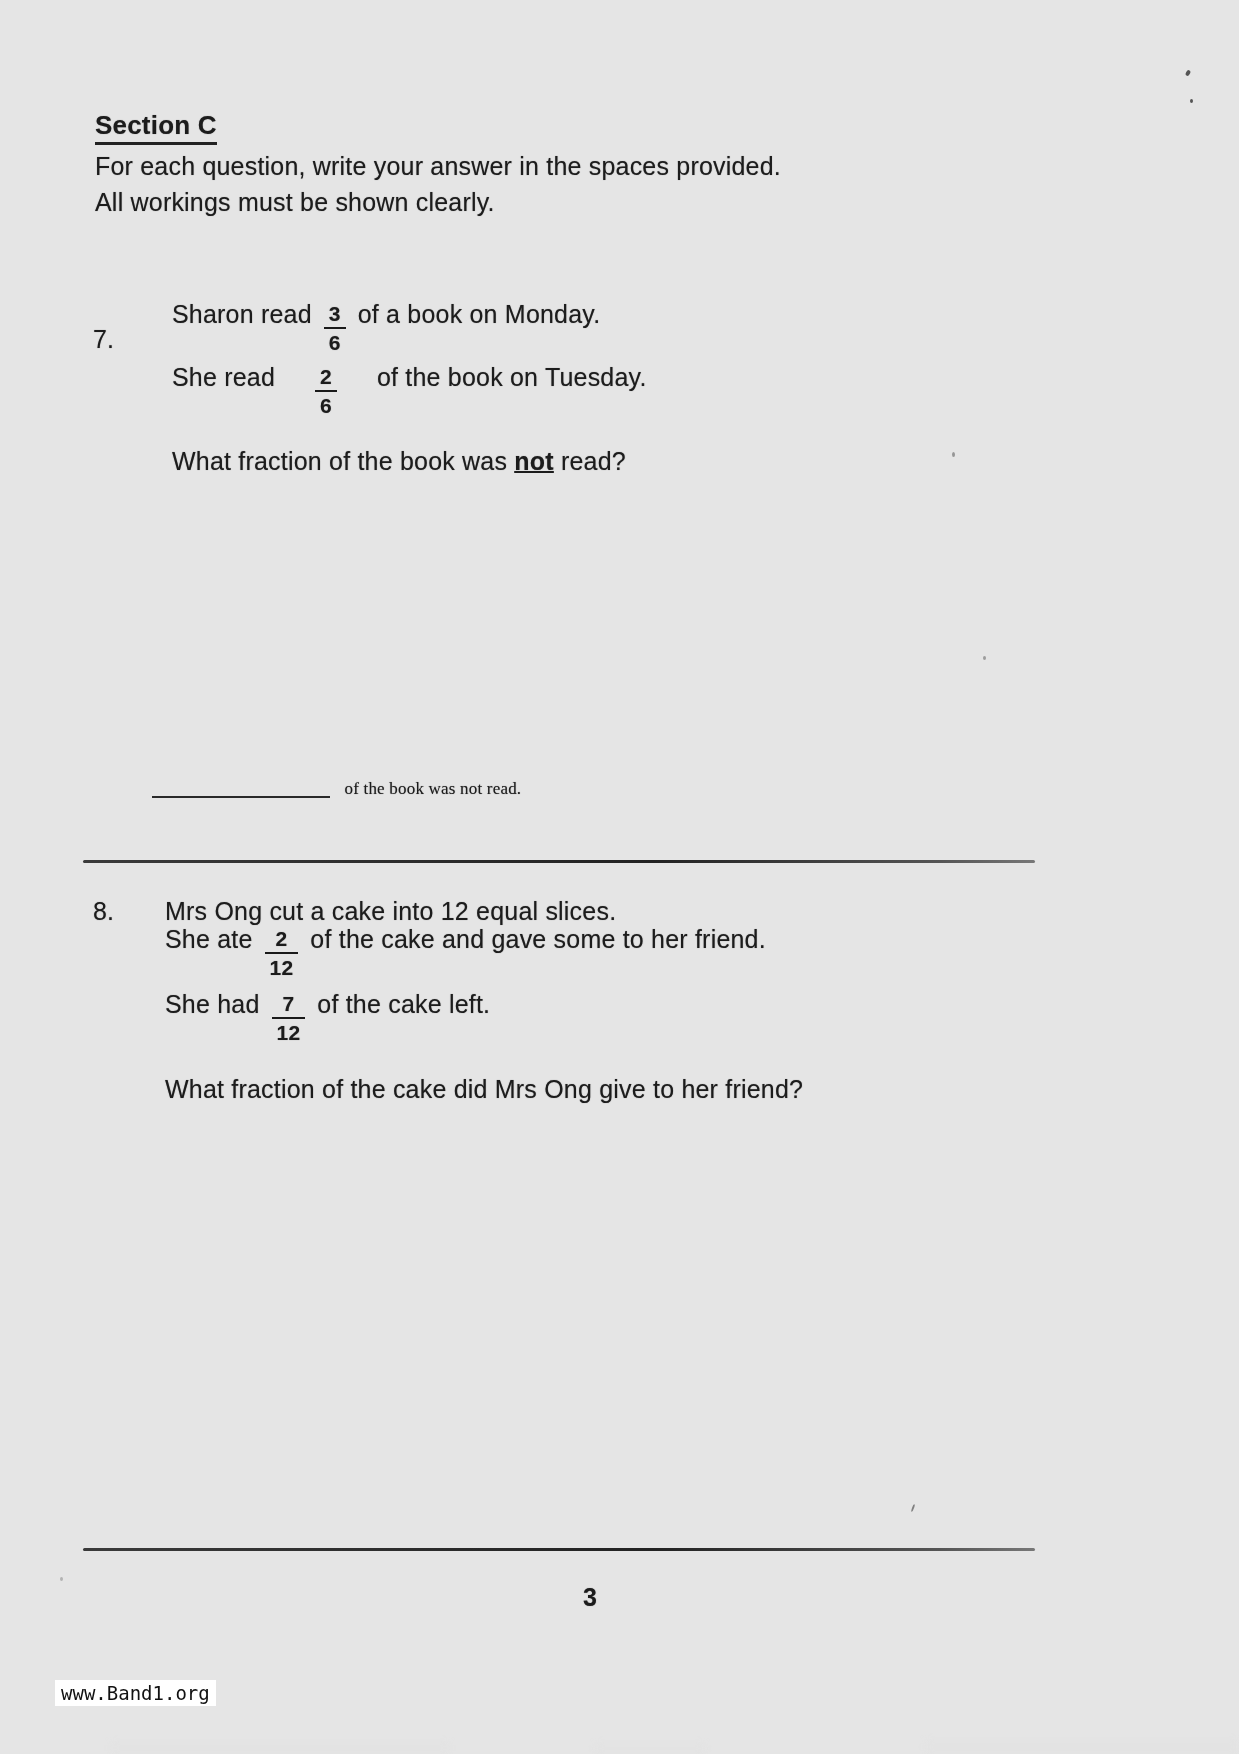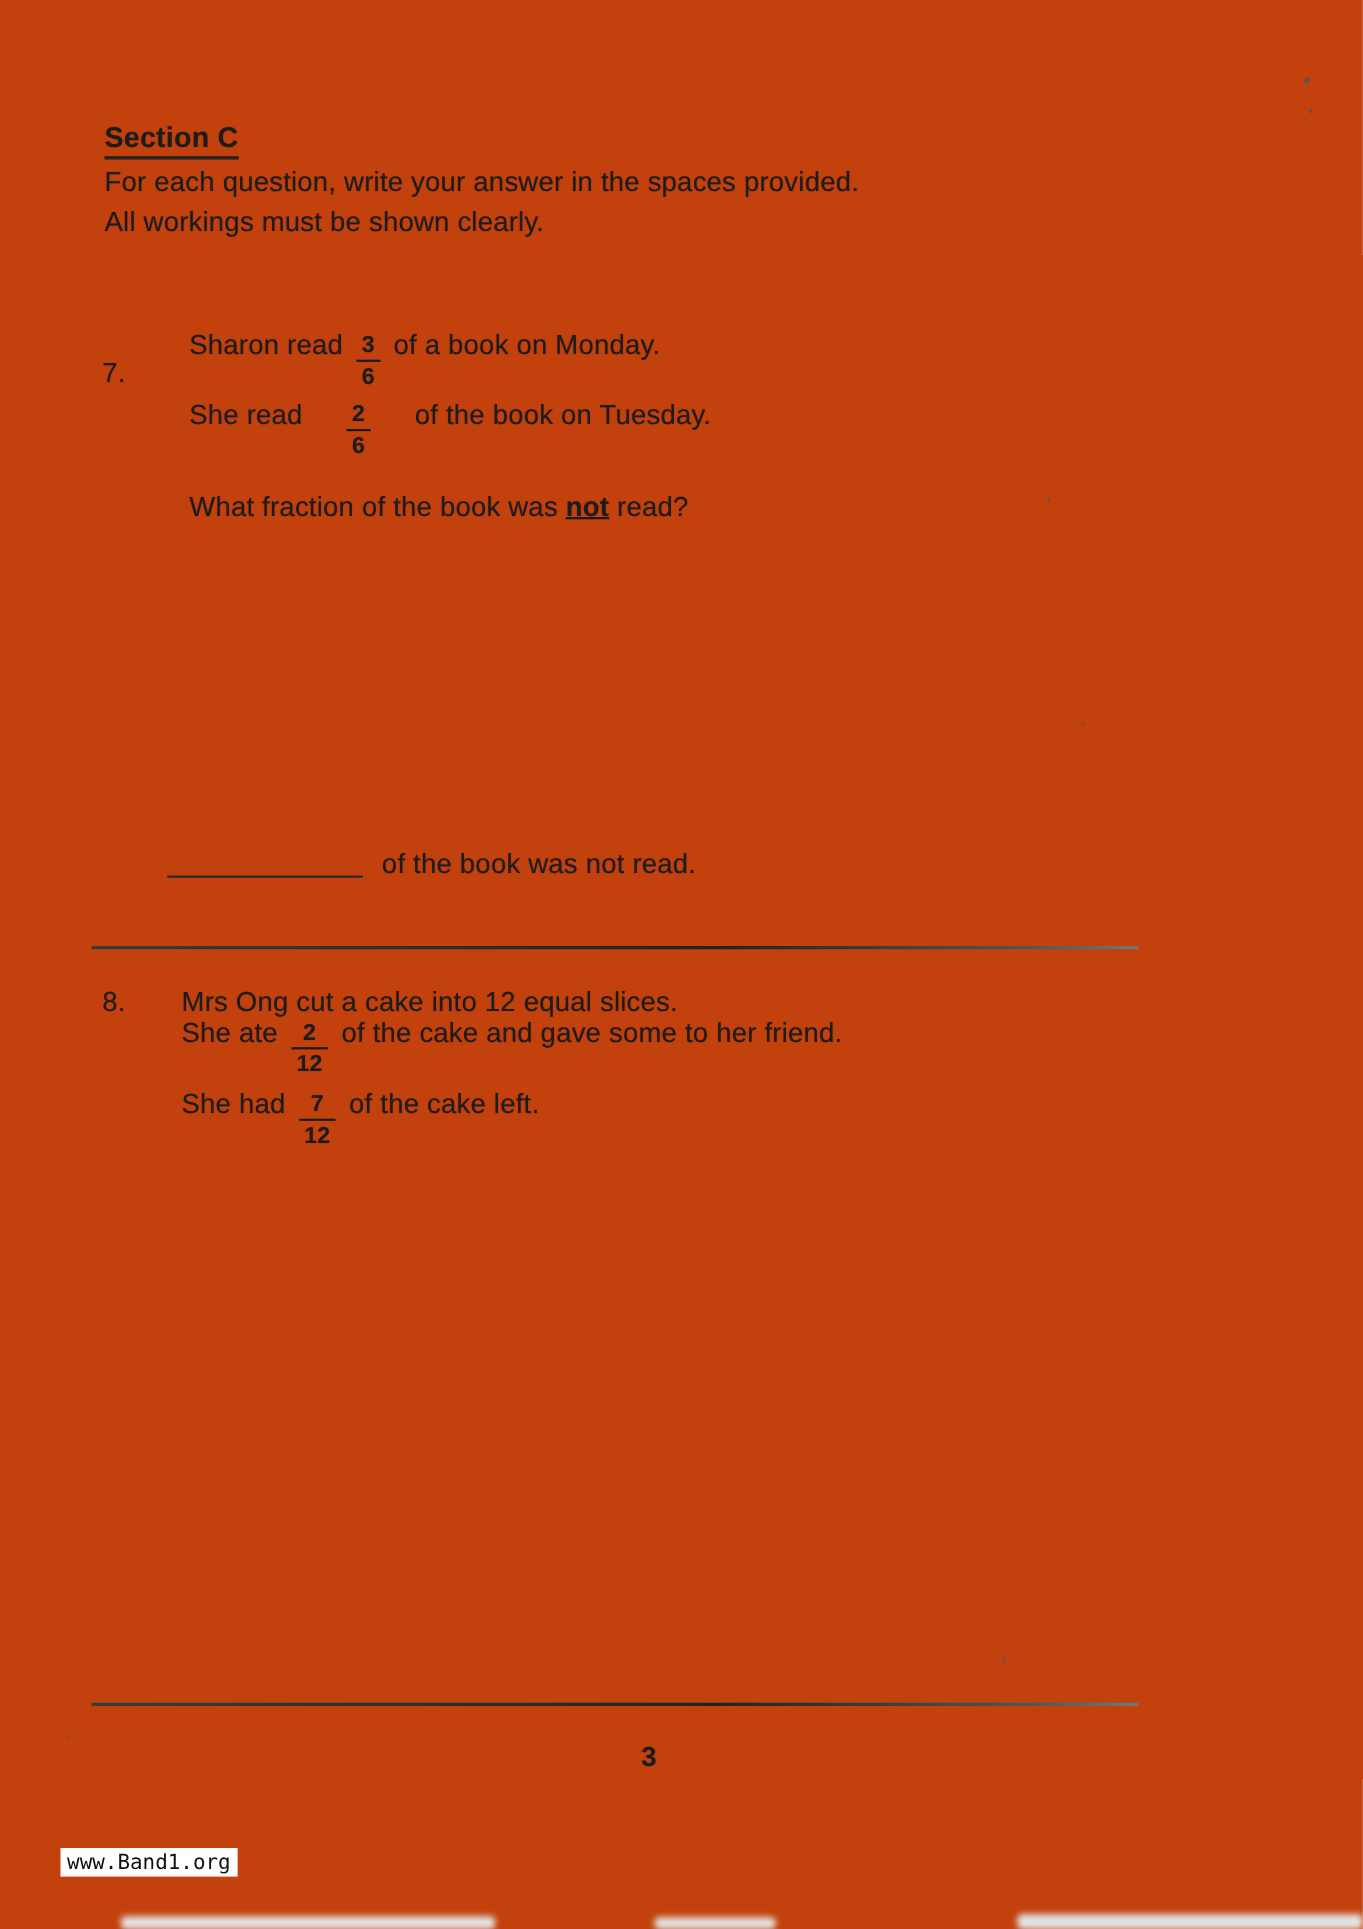--- a/index.html
+++ b/index.html
@@ -8,21 +8,21 @@
     font-family: "Liberation Sans", sans-serif;
     color: #1c1c1c;
     width: 1239px;
     height: 1754px;
     position: relative;
     overflow: hidden;
   }
   .page {
     position: absolute;
     inset: 0;
-    background: #c2410c;
+    background: #e5e5e5;
   }
   .scan-text {
     text-shadow: 0 0 1px rgba(20,20,20,0.45);
     letter-spacing: 0.2px;
   }
   .section-title {
     position: absolute;
     left: 95px; top: 110px;
     font-size: 26px;
     font-weight: bold;
@@ -71,22 +71,23 @@
     text-decoration-thickness: 2px;
   }
   .blank {
     display: inline-block;
     border-bottom: 2px solid #2a2a2a;
     height: 26px;
     vertical-align: -4px;
   }
   .answer-row {
     position: absolute;
-    font-size: 25px;
+    font-size: 17px;
     white-space: nowrap;
+    font-family: Liberation Serif, serif;
   }
   .divider {
     position: absolute;
     height: 3px;
     background: linear-gradient(90deg, #3a3a3a 0%, #222 60%, #555 90%, #777 100%);
     border-radius: 2px;
   }
   .page-number {
     position: absolute;
     left: 0; top: 1583px;
@@ -177,20 +178,21 @@
 
   <div class="qrow scan-text" style="left:165px; top:990px; height:76px;">
     <span>She had</span>
     <span class="frac">
       <span class="num">7</span>
       <span class="den">12</span>
     </span>
     <span>of the cake left.</span>
   </div>
 
+  <div class="prompt scan-text" style="left:165px; top:1075px;">What fraction of the cake did Mrs Ong give to her friend?</div>
 
 
   <div class="divider" style="left:83px; top:1548px; width:952px;"></div>
 
   <div class="page-number scan-text">3</div>
   <div class="watermark">www.Band1.org</div>
 
   <div class="speck" style="left:1186px; top:70px; width:4px; height:6px; transform:rotate(30deg);"></div>
   <div class="speck" style="left:1190px; top:99px; width:3px; height:4px;"></div>
   <div class="speck" style="left:952px; top:452px; width:3px; height:5px; opacity:0.55;"></div>

